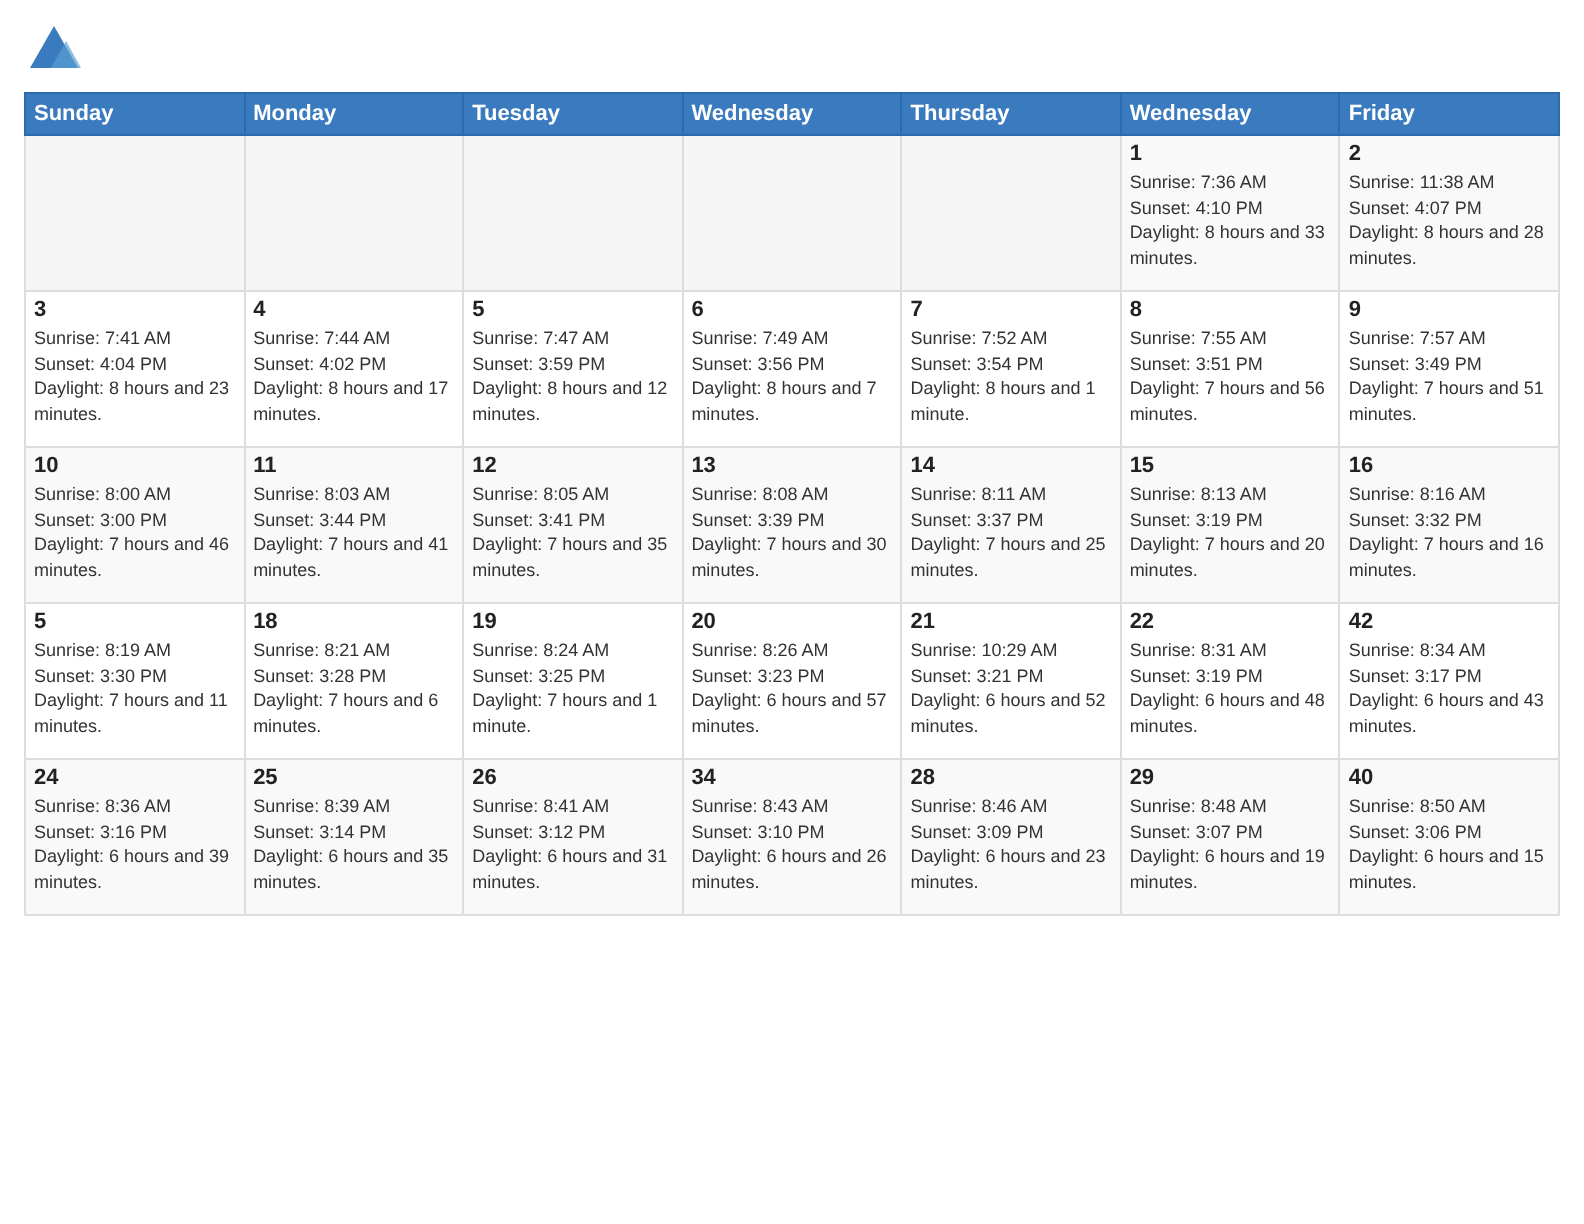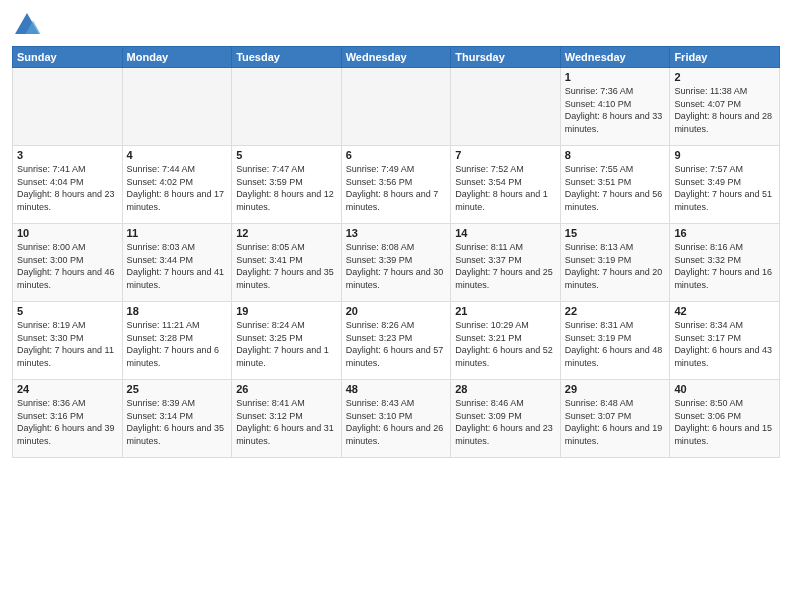--- a/index.html
+++ b/index.html
@@ -258,21 +258,21 @@
         <tr>
           <td>
             <span class="day-number">5</span>
             <div class="day-info">Sunrise: 8:19 AM
 Sunset: 3:30 PM
 Daylight: 7 hours
 and 11 minutes.</div>
           </td>
           <td>
             <span class="day-number">18</span>
-            <div class="day-info">Sunrise: 11:21 AM
+            <div class="day-info">Sunrise: 8:21 AM
 Sunset: 3:28 PM
 Daylight: 7 hours
 and 6 minutes.</div>
           </td>
           <td>
             <span class="day-number">19</span>
             <div class="day-info">Sunrise: 8:24 AM
 Sunset: 3:25 PM
 Daylight: 7 hours
 and 1 minute.</div>
@@ -322,21 +322,21 @@
 and 35 minutes.</div>
           </td>
           <td>
             <span class="day-number">26</span>
             <div class="day-info">Sunrise: 8:41 AM
 Sunset: 3:12 PM
 Daylight: 6 hours
 and 31 minutes.</div>
           </td>
           <td>
-            <span class="day-number">48</span>
+            <span class="day-number">34</span>
             <div class="day-info">Sunrise: 8:43 AM
 Sunset: 3:10 PM
 Daylight: 6 hours
 and 26 minutes.</div>
           </td>
           <td>
             <span class="day-number">28</span>
             <div class="day-info">Sunrise: 8:46 AM
 Sunset: 3:09 PM
 Daylight: 6 hours

